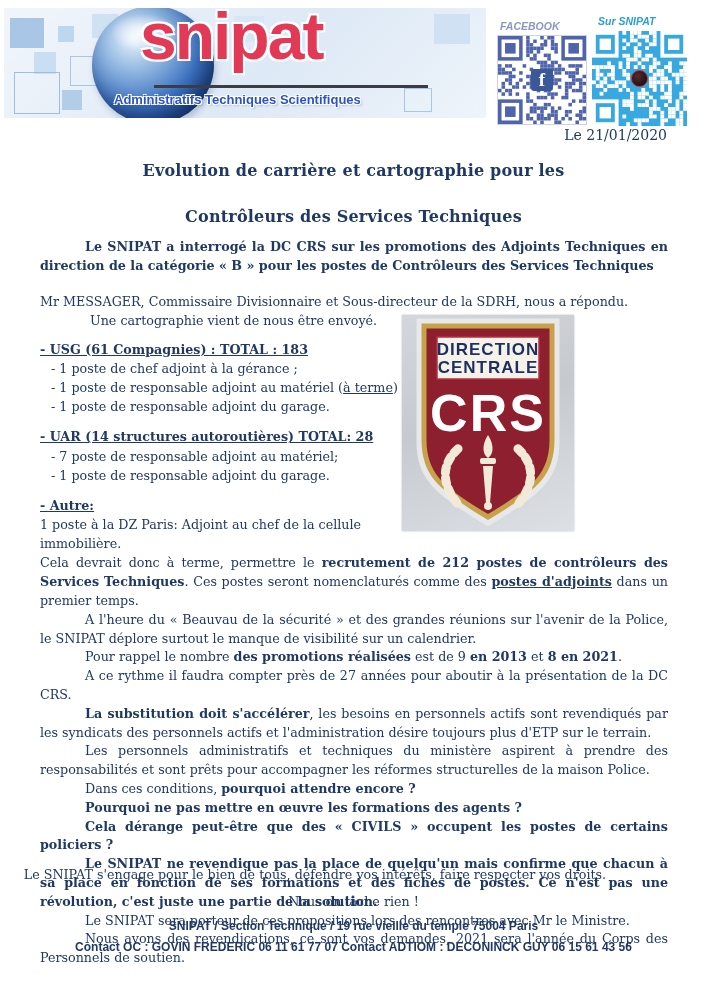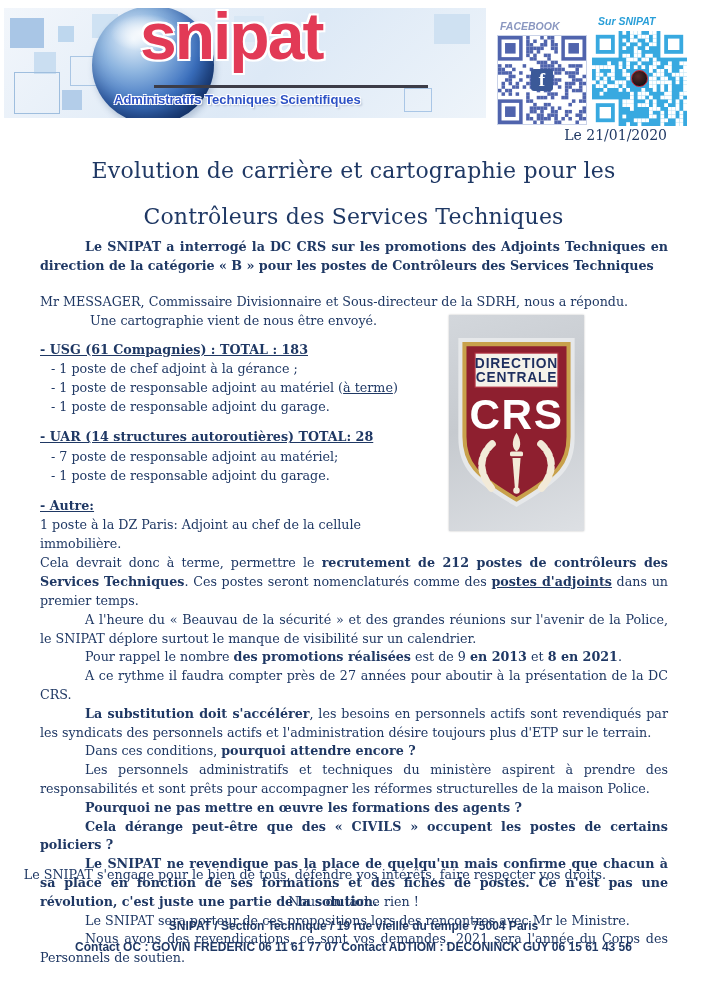--- a/index.html
+++ b/index.html
@@ -32,37 +32,37 @@
   .qr-fb{left:497px;top:29px;width:88px;height:88px;border:1px solid #c9d2e8;}
   .qr-tw{left:592px;top:25px;width:95px;height:95px;}
   .fb-center{position:absolute;left:33px;top:33px;width:22px;height:22px;background:#3b5998;
         border-radius:3px;color:#fff;font-family:"Liberation Serif",serif;font-weight:bold;
         font-size:19px;text-align:center;line-height:21px;}
   .tw-center{position:absolute;left:39px;top:39px;width:17px;height:17px;border-radius:50%;
         background:radial-gradient(circle at 40% 35%,#5a2a2a,#1d1416 70%);border:1px solid #c23;box-sizing:border-box;}
   
   .date-line{position:absolute;right:40px;top:127px;font-size:14px;}
   .title{position:absolute;left:0;top:148px;width:707px;text-align:center;
-        font-weight:normal;font-size:22px;line-height:46px;letter-spacing:.2px;}
+        font-weight:bold;font-size:16px;line-height:46px;letter-spacing:.2px;}
   
   .body-col{position:absolute;left:40px;top:238px;width:628px;font-size:12.7px;line-height:18.8px;}
   .just{text-align:justify;}
   p{margin:0;}
   .ind{text-indent:45px;}
   .gap{height:17px;}
   .map-line{text-indent:50px;}
   
   .carto{position:relative;min-height:243px;}
   .carto-left{width:370px;line-height:19.2px;}
   .head-u{font-weight:bold;text-decoration:underline;}
   .carto-item{padding-left:11px;}
   .gap-s{height:9px;}
   .gap-m{height:11px;}
   
-  .badge-photo{position:absolute;right:84px;top:4px;width:135px;height:216px;
+  .badge-photo{position:absolute;right:94px;top:4px;width:172px;height:216px;
         background:linear-gradient(160deg,#d3d7dc 0%,#c6cacf 45%,#dde0e4 100%);
         box-shadow:0 0 2px rgba(0,0,0,.25);}
   .badge-photo svg{display:block;width:100%;height:100%;}
   
   .closing1{position:absolute;left:0;top:867px;width:630px;text-align:center;font-size:12.7px;}
   .closing2{position:absolute;left:0;top:894px;width:707px;text-align:center;font-size:12.7px;}
   .footer{position:absolute;left:0;top:916px;width:707px;text-align:center;
         font-family:"Liberation Sans",sans-serif;font-weight:bold;font-size:12px;line-height:21px;}
 </style>
 </head>
@@ -562,22 +562,22 @@
         <p class="head-u">- Autre:</p>
         <p>1 poste à la DZ Paris: Adjoint au chef de la cellule immobilière.</p>
       </div>
     </div>
 
     <p class="just"><span>Cela devrait donc à terme, permettre le </span><b>recrutement de 212 postes de contrôleurs des Services Techniques</b><span>. Ces postes seront nomenclaturés comme des </span><b><u>postes d'adjoints</u></b><span> dans un premier temps.</span></p>
     <p class="just ind">A l'heure du « Beauvau de la sécurité » et des grandes réunions sur l'avenir de la Police, le SNIPAT déplore surtout le manque de visibilité sur un calendrier.</p>
     <p class="just ind"><span>Pour rappel le nombre </span><b>des promotions réalisées</b><span> est de 9 </span><b>en 2013</b><span> et </span><b>8 en 2021</b><span>.</span></p>
     <p class="just ind">A ce rythme il faudra compter près de 27 années pour aboutir à la présentation de la DC CRS.</p>
     <p class="just ind"><b>La substitution doit s'accélérer</b><span>, les besoins en personnels actifs sont revendiqués par les syndicats des personnels actifs et l'administration désire toujours plus d'ETP sur le terrain.</span></p>
+    <p class="just ind">Les personnels administratifs et techniques du ministère aspirent à prendre des responsabilités et sont prêts pour accompagner les réformes structurelles de la maison Police.</p>
     <p class="just ind"><span>Dans ces conditions, </span><b>pourquoi attendre encore ?</b></p>
-    <p class="just ind">Les personnels administratifs et techniques du ministère aspirent à prendre des responsabilités et sont prêts pour accompagner les réformes structurelles de la maison Police.</p>
     <p class="just ind" style="font-weight:bold;">Pourquoi ne pas mettre en œuvre les formations des agents ?</p>
     <p class="just ind" style="font-weight:bold;">Cela dérange peut-être que des « CIVILS » occupent les postes de certains policiers ?</p>
     <p class="just ind" style="font-weight:bold;">Le SNIPAT ne revendique pas la place de quelqu'un mais confirme que chacun à sa place en fonction de ses formations et des fiches de postes. Ce n'est pas une révolution, c'est juste une partie de la solution.</p>
     <p class="just ind">Le SNIPAT sera porteur de ces propositions lors des rencontres avec Mr le Ministre.</p>
     <p class="just ind">Nous avons des revendications, ce sont vos demandes, 2021 sera l'année du Corps des Personnels de soutien.</p>
   </div>
 
   <div class="closing1">Le SNIPAT s'engage pour le bien de tous, défendre vos intérêts, faire respecter vos droits.</div>
   <div class="closing2">Nous on lâche rien !</div>
 

